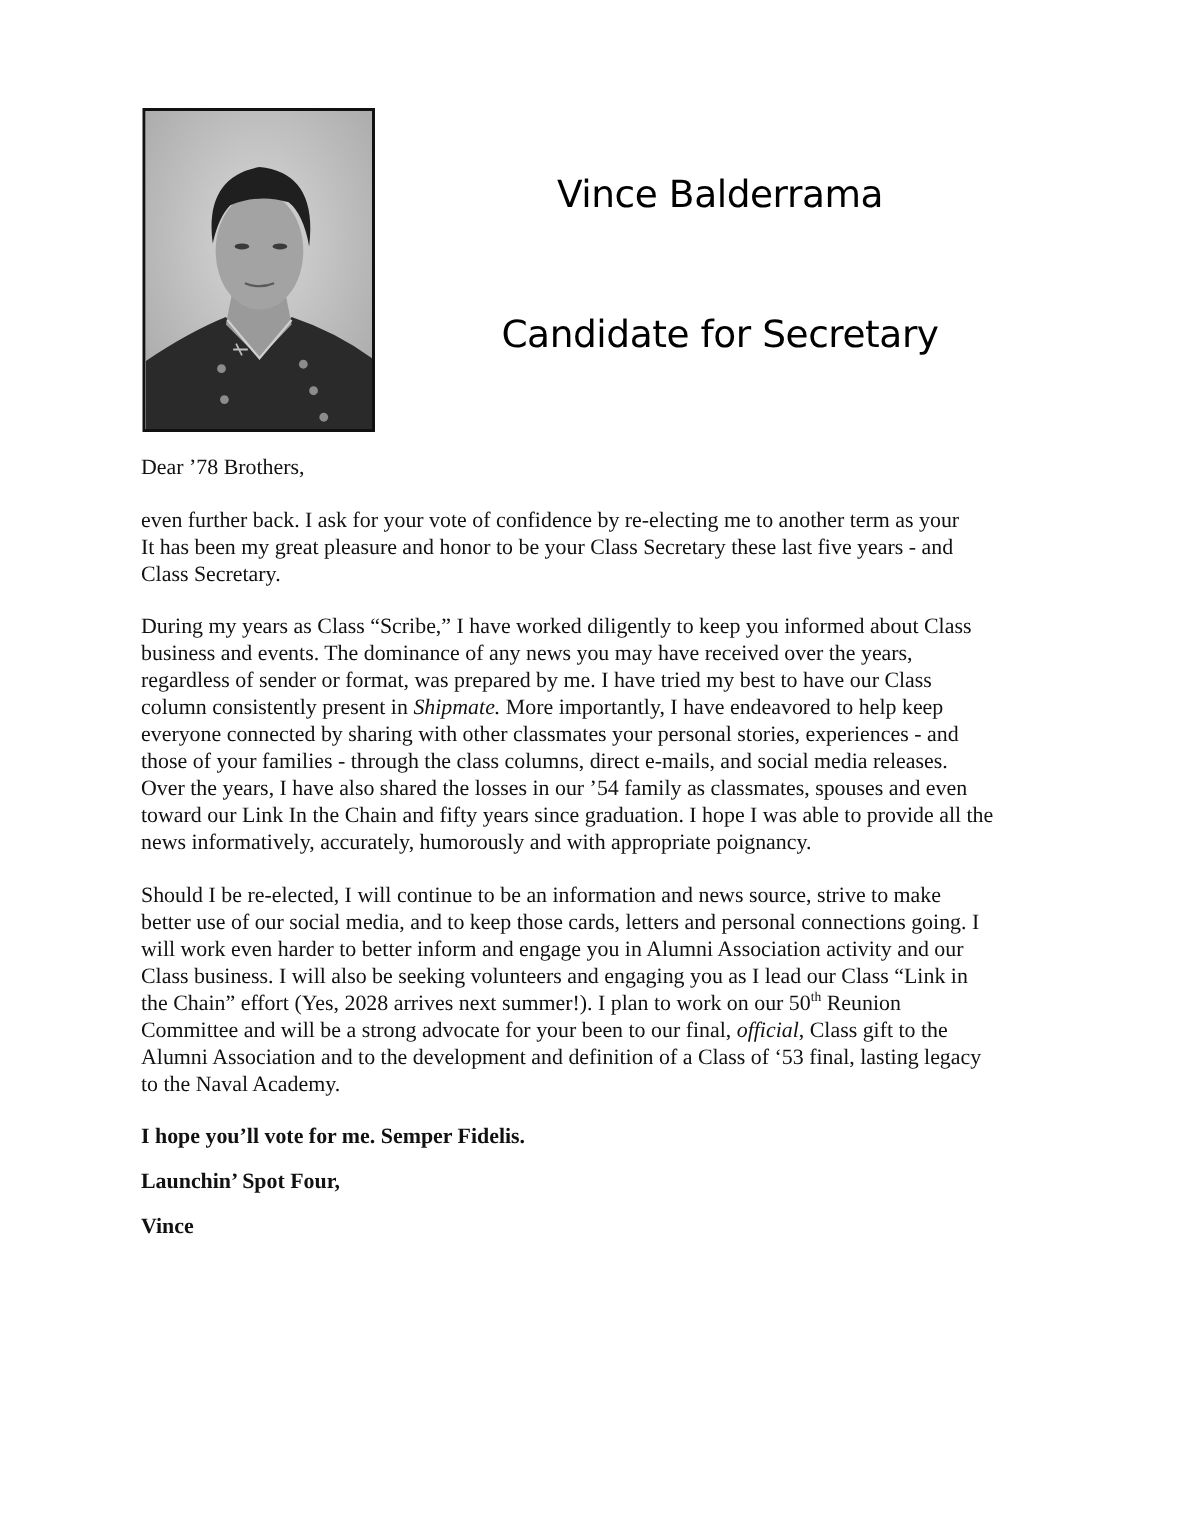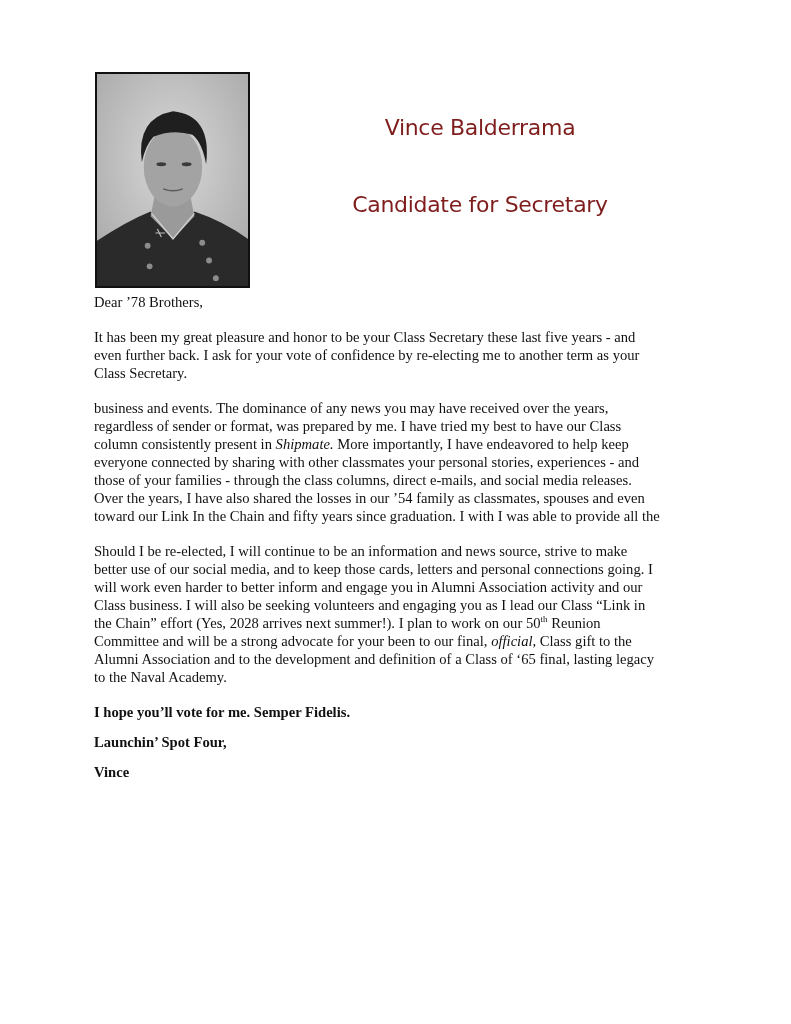--- a/index.html
+++ b/index.html
@@ -5,30 +5,30 @@
     html, body { margin: 0; padding: 0; background: #ffffff; }
     body { width: 791px; height: 1024px; position: relative; overflow: hidden; }
     .photo-frame {
       position: absolute; left: 95px; top: 72px; width: 155px; height: 216px;
       box-sizing: border-box; border: 2px solid #111; overflow: hidden;
       background: linear-gradient(180deg, #cfcfcf 0%, #bdbdbd 55%, #a9a9a9 100%);
     }
     .photo-frame svg { display: block; width: 100%; height: 100%; }
     .title {
       position: absolute; left: 300px; width: 360px; text-align: center;
-      font-family: "DejaVu Sans", sans-serif; font-size: 22px; color: #7f1d1d;
+      font-family: "DejaVu Sans", sans-serif; font-size: 25px; color: #000000;
       white-space: nowrap; letter-spacing: -0.3px;
     }
     .title.name { top: 115px; }
-    .title.role { top: 192px; }
+    .title.role { top: 208px; }
     .letter {
       position: absolute; left: 94px; top: 289px; width: 620px;
       font-family: "Liberation Serif", serif; font-size: 14.6px; line-height: 18px; color: #111;
     }
-    .para { margin: 4px 0 17px 0; }
+    .para { margin: 14px 0 17px 0; }
     .line { display: block; white-space: nowrap; }
     .closing { margin: 0 0 12px 0; font-weight: bold; }
     sup { font-size: 9px; line-height: 0; vertical-align: 6px; }
   </style>
 </head>
 <body>
 
 <div class="photo-frame" title="Portrait of Vince Balderrama in naval academy uniform">
   <svg viewBox="0 0 155 216" preserveAspectRatio="none">
     <defs>
@@ -64,42 +64,44 @@
   </svg>
 </div>
 
 <div class="title name">Vince Balderrama</div>
 <div class="title role">Candidate for Secretary</div>
 
 <div class="letter">
   <p class="para">Dear ’78 Brothers,</p>
 
   <p class="para">
+    <span class="line">even further back. I ask for your vote of confidence by re-electing me to another term as your</span>
     <span class="line">It has been my great pleasure and honor to be your Class Secretary these last five years - and</span>
-    <span class="line">even further back. I ask for your vote of confidence by re-electing me to another term as your</span>
     <span class="line">Class Secretary.</span>
   </p>
 
   <p class="para">
+    <span class="line">During my years as Class “Scribe,” I have worked diligently to keep you informed about Class</span>
     <span class="line">business and events. The dominance of any news you may have received over the years,</span>
     <span class="line">regardless of sender or format, was prepared by me. I have tried my best to have our Class</span>
     <span class="line"><span>column consistently present in </span><em>Shipmate.</em><span> More importantly, I have endeavored to help keep</span></span>
     <span class="line">everyone connected by sharing with other classmates your personal stories, experiences - and</span>
     <span class="line">those of your families - through the class columns, direct e-mails, and social media releases.</span>
     <span class="line">Over the years, I have also shared the losses in our ’54 family as classmates, spouses and even</span>
-    <span class="line">toward our Link In the Chain and fifty years since graduation. I with I was able to provide all the</span>
+    <span class="line">toward our Link In the Chain and fifty years since graduation. I hope I was able to provide all the</span>
+    <span class="line">news informatively, accurately, humorously and with appropriate poignancy.</span>
   </p>
 
   <p class="para">
     <span class="line">Should I be re-elected, I will continue to be an information and news source, strive to make</span>
     <span class="line">better use of our social media, and to keep those cards, letters and personal connections going. I</span>
     <span class="line">will work even harder to better inform and engage you in Alumni Association activity and our</span>
     <span class="line">Class business. I will also be seeking volunteers and engaging you as I lead our Class “Link in</span>
     <span class="line"><span>the Chain” effort (Yes, 2028 arrives next summer!). I plan to work on our 50</span><sup>th</sup><span> Reunion</span></span>
     <span class="line"><span>Committee and will be a strong advocate for your been to our final, </span><em>official</em><span>, Class gift to the</span></span>
-    <span class="line">Alumni Association and to the development and definition of a Class of ‘65 final, lasting legacy</span>
+    <span class="line">Alumni Association and to the development and definition of a Class of ‘53 final, lasting legacy</span>
     <span class="line">to the Naval Academy.</span>
   </p>
 
   <p class="para closing">I hope you’ll vote for me. Semper Fidelis.</p>
   <p class="para closing">Launchin’ Spot Four,</p>
   <p class="para closing">Vince</p>
 </div>
 
 </body></html>

